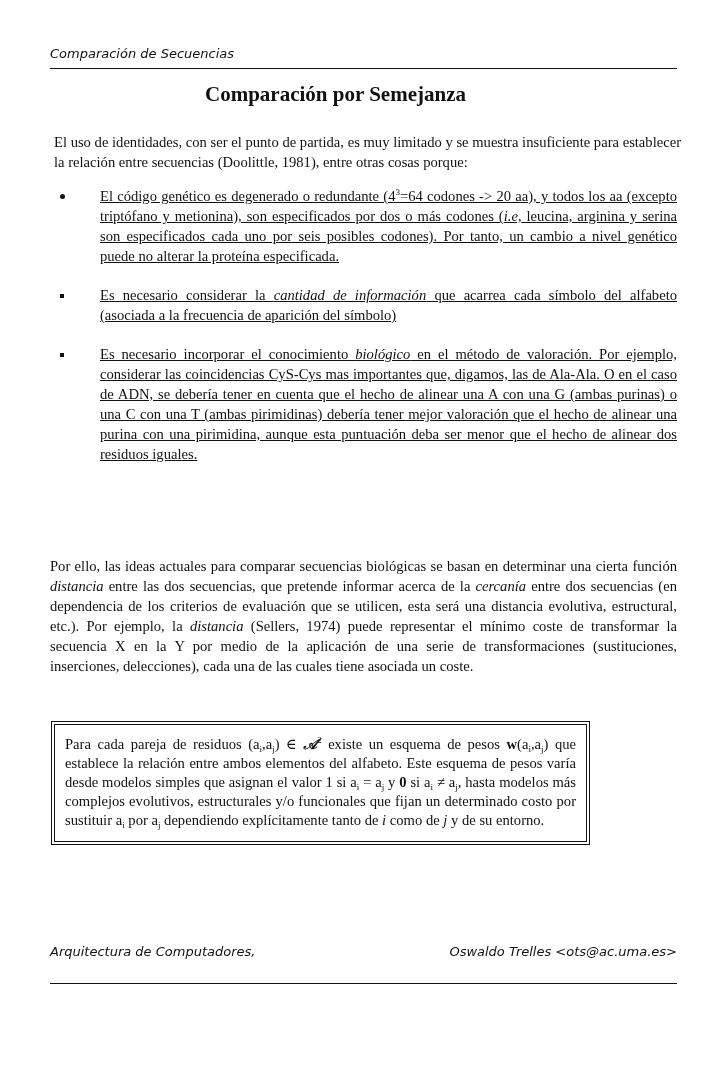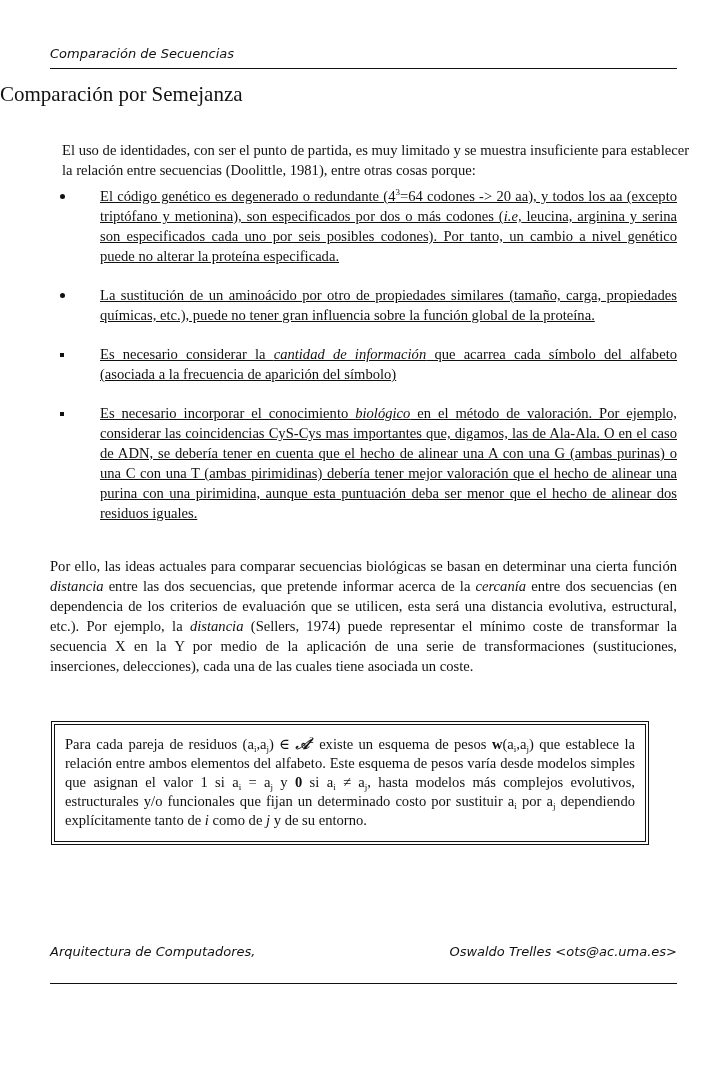--- a/index.html
+++ b/index.html
@@ -14,43 +14,43 @@
       font-style: italic; font-size: 13px; color: #111;
       display: flex; justify-content: space-between;
     }
     .running-header { top: 46px; }
     .running-footer { top: 944px; }
     .rule { position: absolute; left: 50px; width: 627px; height: 0; border-top: 1px solid #111; }
     .rule-top { top: 68px; }
     .rule-bottom { top: 983px; }
 
     .title {
-      position: absolute; top: 82px; left: 0; width: 671px; text-align: left;
-      font-family: "Liberation Serif", serif; font-weight: normal; font-size: 21px;
+      position: absolute; top: 82px; left: 0; width: 671px; text-align: center;
+      font-family: "Liberation Serif", serif; font-weight: bold; font-size: 21px;
     }
 
     .para {
       position: absolute; left: 50px; width: 627px;
       font-size: 14.6px; line-height: 20px; text-align: justify;
     }
     .p-intro { top: 128px; }
     .p-ello { top: 556px; }
 
     .bullets { position: absolute; left: 50px; width: 627px; top: 186px; margin: 0; padding: 0; list-style: none; text-decoration: underline; }
     .bullet-item { position: relative; padding-left: 50px; font-size: 14.6px; line-height: 20px; text-align: justify; }
     .bullet-marker { position: absolute; left: 9px; top: 0; width: 10px; height: 20px; }
     .bullet-marker.dot::before { content: ""; position: absolute; left: 1px; top: 8px; width: 5px; height: 5px; border-radius: 50%; background: #111; }
     .bullet-marker.square::before { content: ""; position: absolute; left: 1px; top: 9px; width: 4px; height: 4px; background: #111; }
     .b1 { margin-bottom: 19px; }
     .b2 { margin-bottom: 19px; }
     .b3 { margin-bottom: 19px; }
     .b4 { margin-bottom: 19px; }
 
     .box {
-      position: absolute; left: 51px; top: 721px; width: 598px; height: 124px;
+      position: absolute; left: 51px; top: 721px; width: 539px; height: 124px;
       border: 1px solid #111; box-sizing: border-box;
     }
     .box-inner {
       position: absolute; left: 2px; top: 2px; right: 2px; bottom: 2px;
       border: 1px solid #111; padding: 9px 10px 0 10px;
       font-size: 14.6px; line-height: 19px; text-align: justify;
     }
     i.it { font-style: italic; }
     b.bd { font-weight: bold; }
     sub { font-size: 9px; vertical-align: -3px; line-height: 0; }
@@ -60,30 +60,26 @@
 </head>
 <body>
 
 <div class="running-header">
   <span>Comparación de Secuencias</span>
 </div>
 <div class="rule rule-top"></div>
 
 <div class="title">Comparación por Semejanza</div>
 
-<p class="para p-intro" style="margin:12px">El uso de identidades, con ser el punto de partida, es muy limitado y se muestra insuficiente para establecer la relación entre secuencias (Doolittle, 1981), entre otras cosas porque:</p>
+<p class="para p-intro" style="margin:4px">El uso de identidades, con ser el punto de partida, es muy limitado y se muestra insuficiente para establecer la relación entre secuencias (Doolittle, 1981), entre otras cosas porque:</p>
 
 <ul class="bullets">
   <li class="bullet-item b1">
     <span class="bullet-marker dot"></span>
     <span>El código genético es degenerado o redundante (4</span><sup>3</sup><span>=64 codones -&gt; 20 aa), y todos los aa (excepto triptófano y metionina), son especificados por dos o más codones (</span><i class="it">i.e,</i><span> leucina, arginina y serina son especificados cada uno por seis posibles codones). Por tanto, un cambio a nivel genético puede no alterar la proteína especificada.</span>
-  </li>
-  <li class="bullet-item b2">
-    <span class="bullet-marker dot"></span>
-    <span>La sustitución de un aminoácido por otro de propiedades similares (tamaño, carga, propiedades químicas, etc.), puede no tener gran influencia sobre la función global de la proteína.</span>
   </li>
   <li class="bullet-item b4">
     <span class="bullet-marker square"></span>
     <span>Es necesario considerar la </span><i class="it">cantidad de información</i><span> que acarrea cada símbolo del alfabeto (asociada a la frecuencia de aparición del símbolo)</span>
   </li>
   <li class="bullet-item b5">
     <span class="bullet-marker square"></span>
     <span>Es necesario incorporar el conocimiento </span><i class="it">biológico</i><span> en el método de valoración. Por ejemplo, considerar las coincidencias CyS-Cys mas importantes que, digamos, las de Ala-Ala. O en el caso de ADN, se debería tener en cuenta que el hecho de alinear una A con una G (ambas purinas) o una C con una T (ambas pirimidinas) debería tener mejor valoración que el hecho de alinear una purina con una pirimidina, aunque esta puntuación deba ser menor que el hecho de alinear dos residuos iguales.</span>
   </li>
 </ul>

